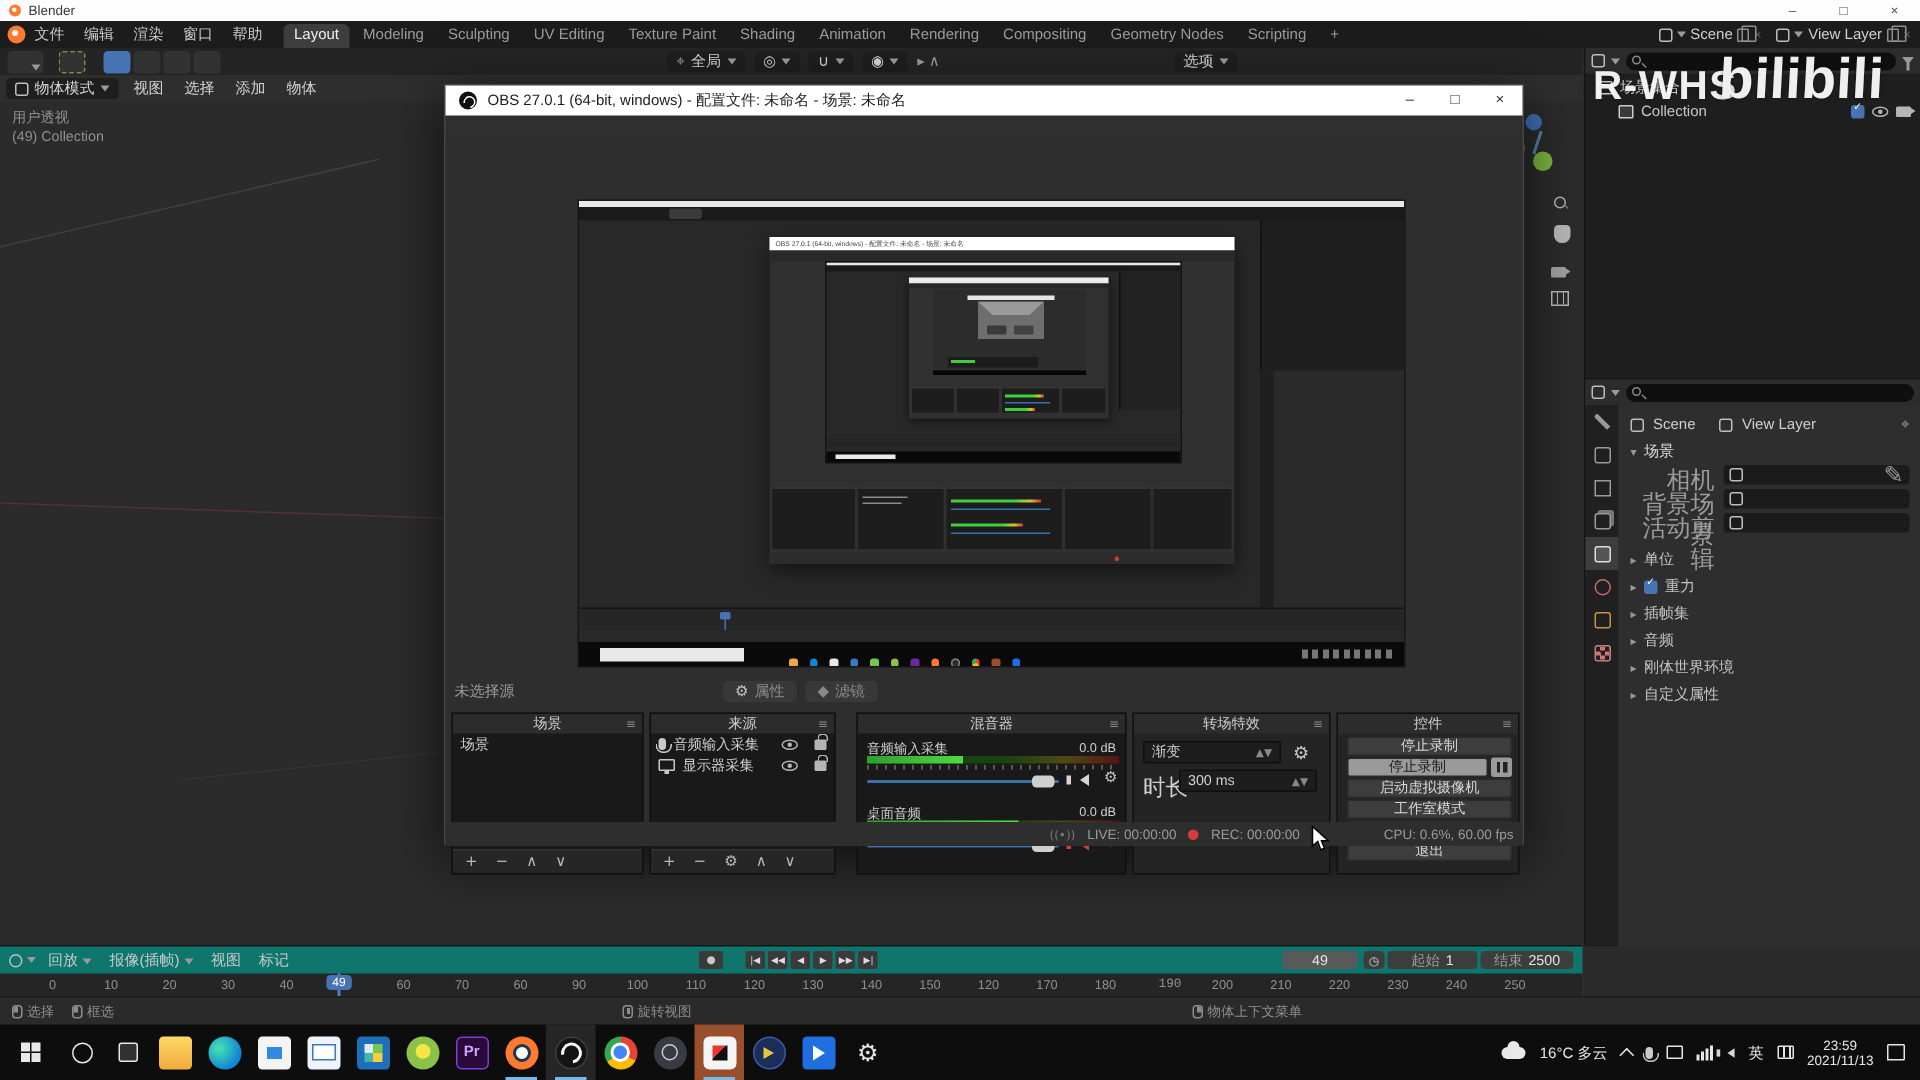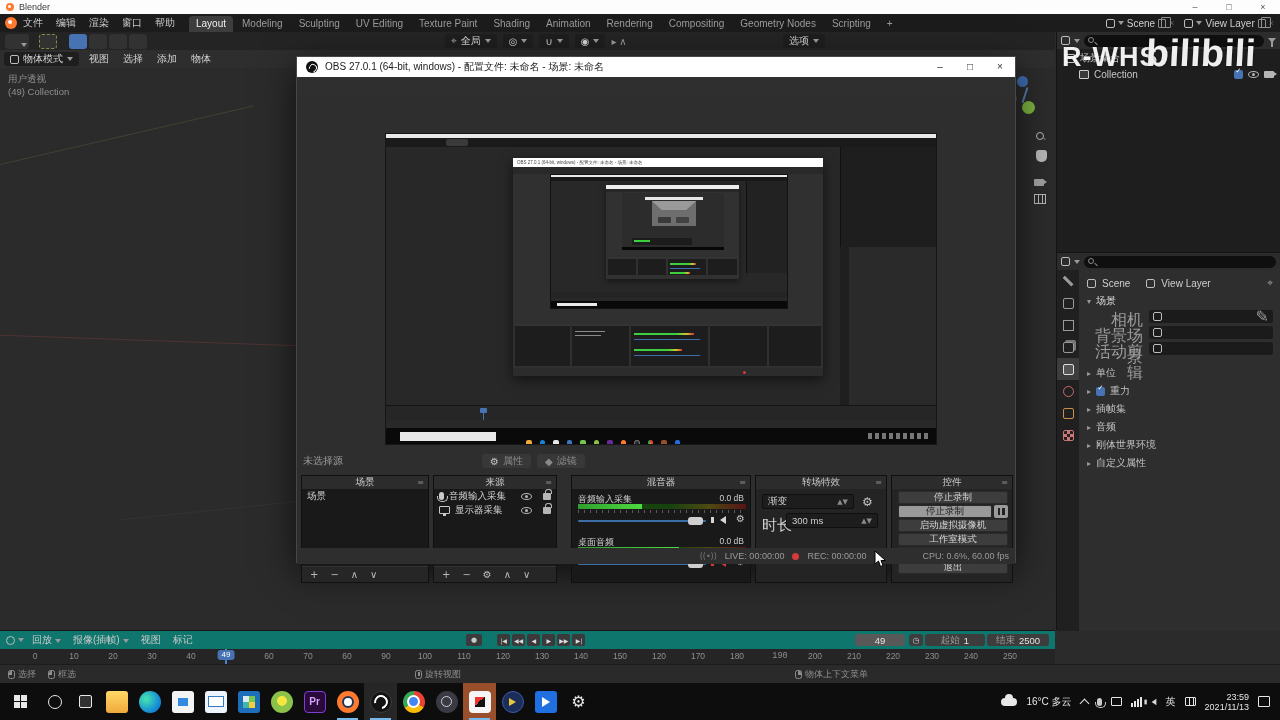--- a/index.html
+++ b/index.html
@@ -195,21 +195,21 @@
 .movies-tv .aic{background:#1f6fe0;border-radius:3px}
 .movies-tv .aic::after{content:"";width:0;height:0;border-left:8px solid #fff;border-top:5px solid transparent;border-bottom:5px solid transparent}
 .settings .aic::after{content:"⚙";font-family:"DejaVu Sans",sans-serif;color:#e4e4e4;font-size:16px}
 #tray{margin-left:auto;display:flex;align-items:center;gap:9px;padding-right:10px;color:#e6e6e6;font-size:10px}
 .cloud{width:16px;height:8px;background:#e8e8e8;border-radius:6px;position:relative}
 .cloud::after{content:"";position:absolute;left:4px;top:-4px;width:8px;height:8px;border-radius:50%;background:#e8e8e8}
 .chev{width:7px;height:7px;border-left:1.6px solid #e6e6e6;border-top:1.6px solid #e6e6e6;transform:rotate(45deg);margin-top:3px}
 .tray-sq{width:11px;height:9px;border:1.2px solid #e6e6e6;border-radius:1px}
 .tray-bars{display:flex;align-items:flex-end;gap:1px}
 .tray-bars i{width:2px;background:#e6e6e6;display:block}
-#tray-time{text-align:right;font-size:9px;line-height:10px}
+#tray-time{text-align:center;font-size:9px;line-height:10px}
 .notif{width:12px;height:11px;border:1.2px solid #e6e6e6;border-radius:1px 1px 1px 0}
 
 
 #watermark{left:1058px;top:38px;width:220px;height:70px;color:#fff;opacity:.93;pointer-events:none}
 #wm1{position:absolute;left:4px;top:4px;font-size:27px;font-weight:bold;letter-spacing:1px;text-shadow:0 0 3px rgba(0,0,0,.35)}
 #wm2{position:absolute;left:88px;top:-6px;font-size:38px;font-weight:bold;transform:skewX(-3deg);text-shadow:0 0 3px rgba(0,0,0,.35)}
 
 
 .eye{width:11px;height:7px;position:relative;display:inline-block}
 .eye::before{content:"";position:absolute;inset:0;border-radius:50%;border:1.2px solid #b5b5b5}

